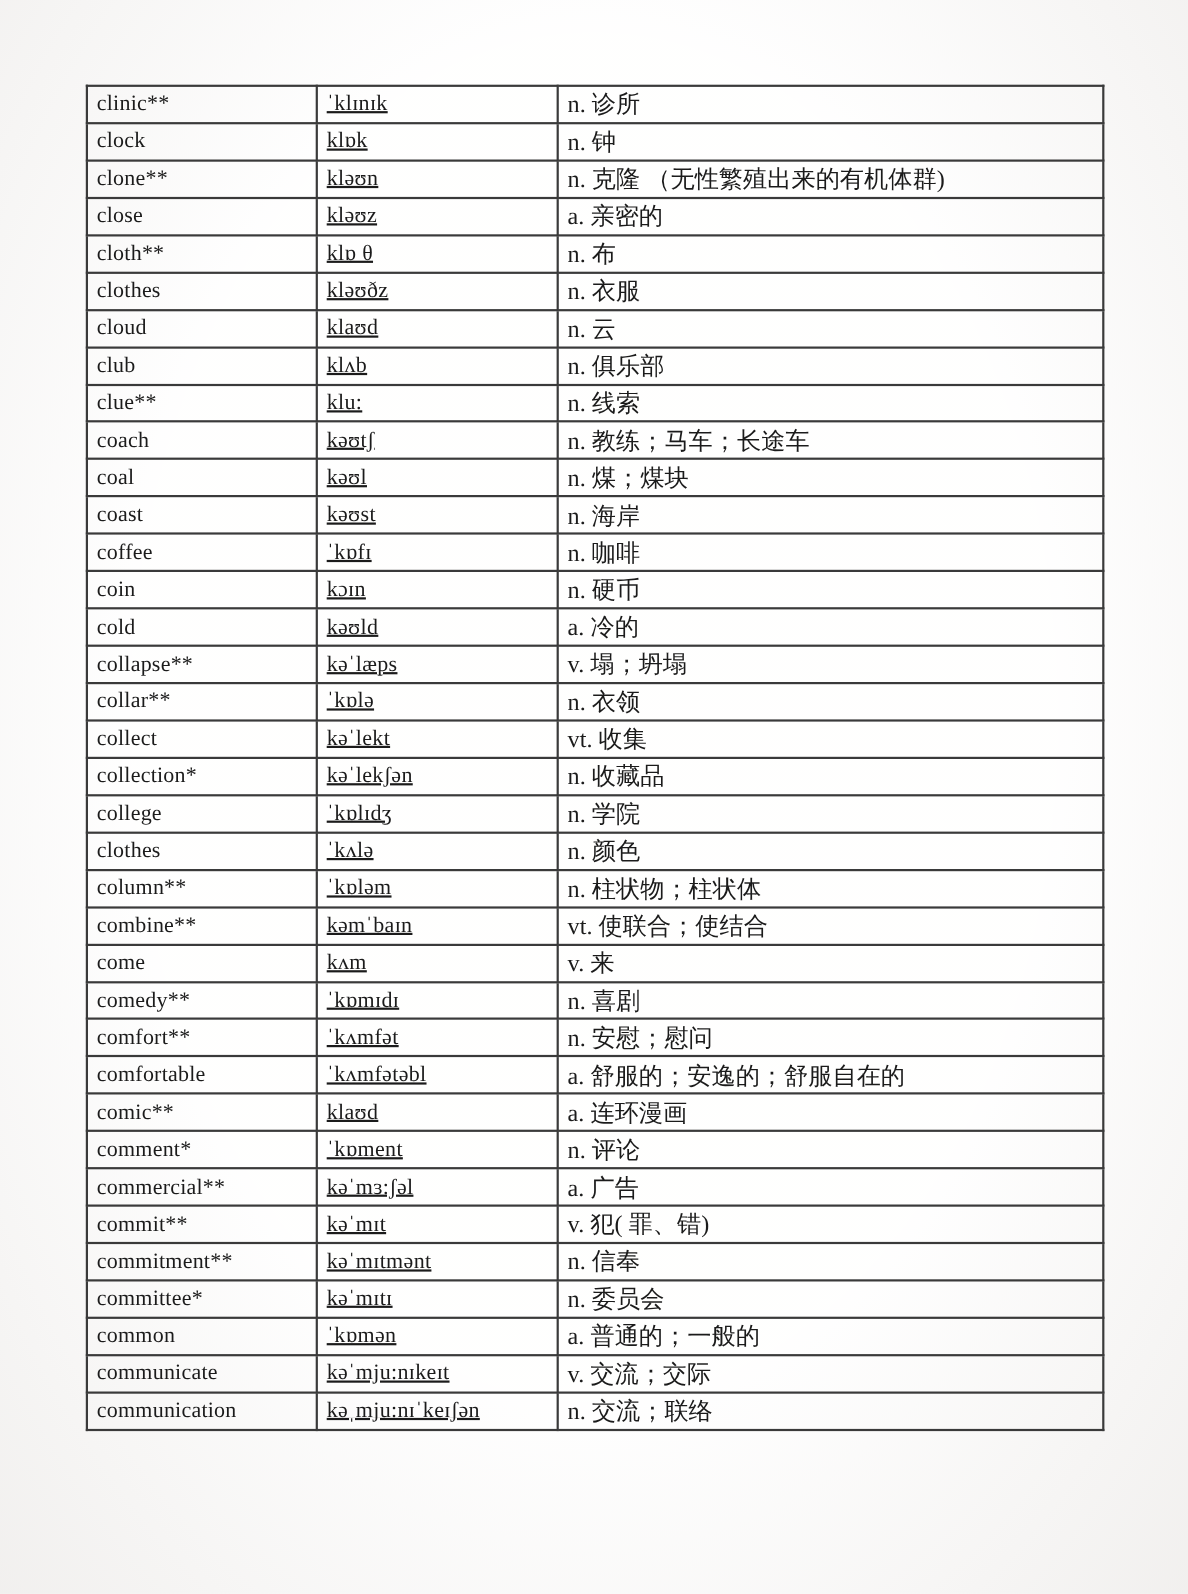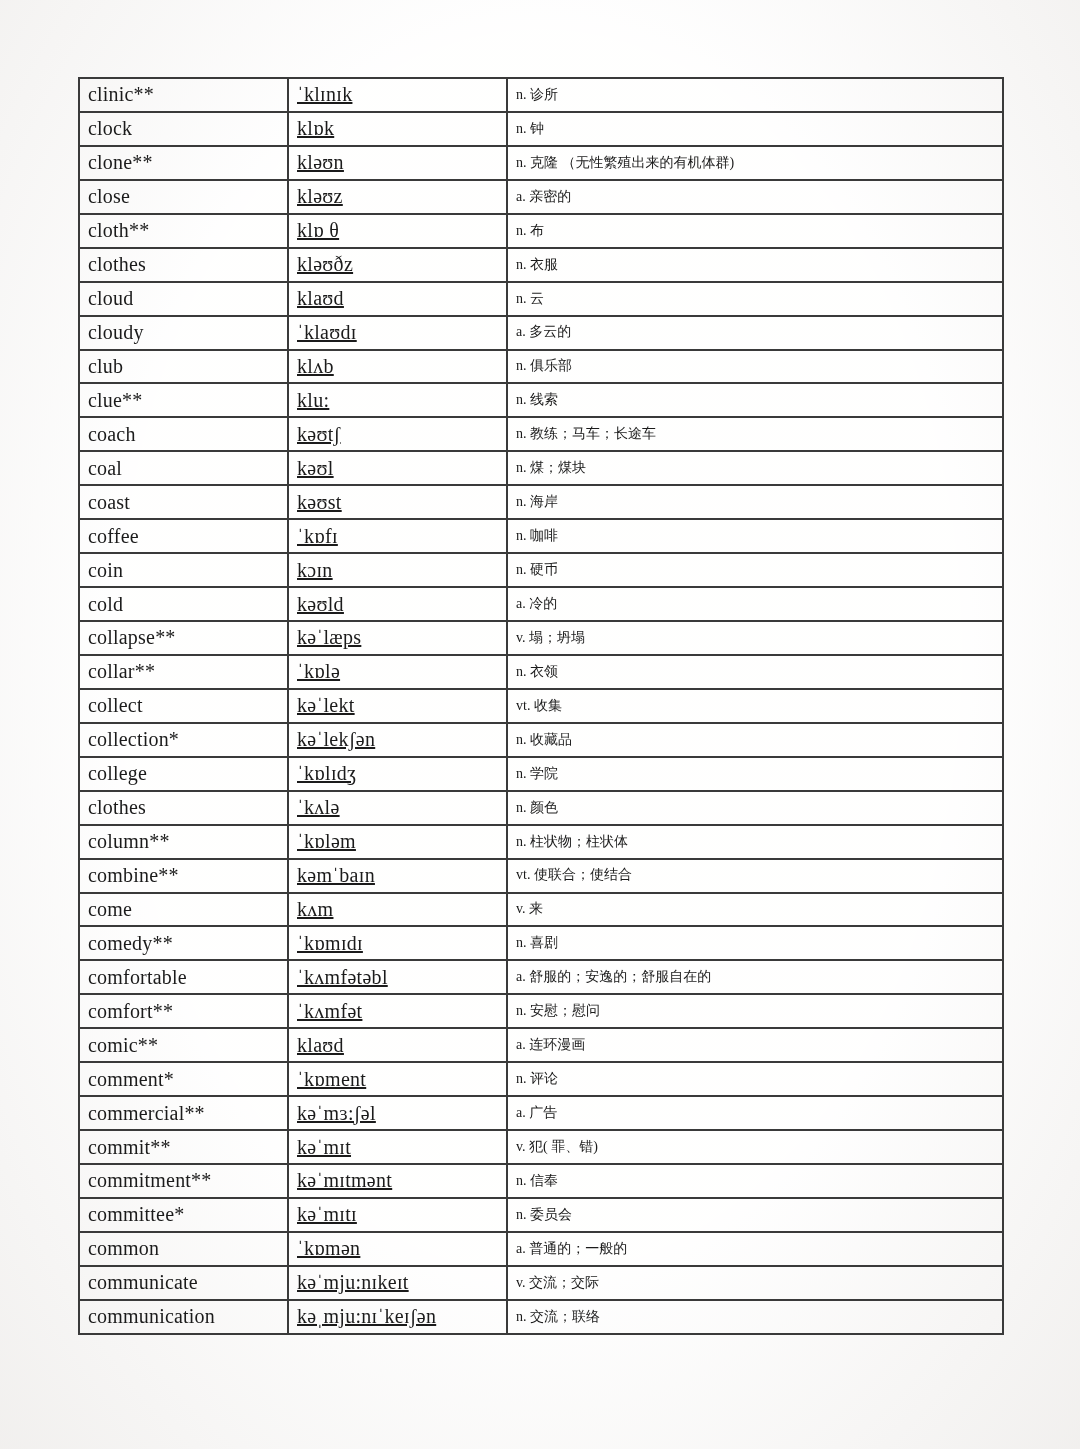--- a/index.html
+++ b/index.html
@@ -40,21 +40,21 @@
     height: 33.95px;
     padding: 0 6px 0 8px;
     font-size: 20px;
     line-height: 1.15;
     vertical-align: middle;
     white-space: nowrap;
     overflow: hidden;
   }
   table.vocab td.word-cell { letter-spacing: 0.2px; margin-left: 40px; }
   table.vocab td.phonetic-cell { letter-spacing: 0.3px; text-decoration: underline; }
-  table.vocab td.meaning-cell { font-size: 14px; margin-top: 29px; }
+  table.vocab td.meaning-cell { font-size: 22px; margin-top: 29px; }
 </style>
 </head>
 <body>
 
 <div class="page">
   <table class="vocab">
     <colgroup>
       <col class="c1">
       <col class="c2">
       <col class="c3">
@@ -89,25 +89,20 @@
           <td class="word-cell">clothes</td>
           <td class="phonetic-cell">kləʊðz</td>
           <td class="meaning-cell">n. 衣服</td>
         </tr>
         <tr>
           <td class="word-cell">cloud</td>
           <td class="phonetic-cell">klaʊd</td>
           <td class="meaning-cell">n. 云</td>
         </tr>
         <tr>
-          <td class="word-cell">cloudy</td>
-          <td class="phonetic-cell">ˈklaʊdɪ</td>
-          <td class="meaning-cell">a. 多云的</td>
-        </tr>
-        <tr>
           <td class="word-cell">club</td>
           <td class="phonetic-cell">klʌb</td>
           <td class="meaning-cell">n. 俱乐部</td>
         </tr>
         <tr>
           <td class="word-cell">clue**</td>
           <td class="phonetic-cell">klu:</td>
           <td class="meaning-cell">n. 线索</td>
         </tr>
         <tr>
@@ -184,28 +179,28 @@
           <td class="word-cell">come</td>
           <td class="phonetic-cell">kʌm</td>
           <td class="meaning-cell">v. 来</td>
         </tr>
         <tr>
           <td class="word-cell">comedy**</td>
           <td class="phonetic-cell">ˈkɒmɪdɪ</td>
           <td class="meaning-cell">n. 喜剧</td>
         </tr>
         <tr>
+          <td class="word-cell">comfort**</td>
+          <td class="phonetic-cell">ˈkʌmfət</td>
+          <td class="meaning-cell">n. 安慰；慰问</td>
+        </tr>
+        <tr>
           <td class="word-cell">comfortable</td>
           <td class="phonetic-cell">ˈkʌmfətəbl</td>
           <td class="meaning-cell">a. 舒服的；安逸的；舒服自在的</td>
-        </tr>
-        <tr>
-          <td class="word-cell">comfort**</td>
-          <td class="phonetic-cell">ˈkʌmfət</td>
-          <td class="meaning-cell">n. 安慰；慰问</td>
         </tr>
         <tr>
           <td class="word-cell">comic**</td>
           <td class="phonetic-cell">klaʊd</td>
           <td class="meaning-cell">a. 连环漫画</td>
         </tr>
         <tr>
           <td class="word-cell">comment*</td>
           <td class="phonetic-cell">ˈkɒment</td>
           <td class="meaning-cell">n. 评论</td>

